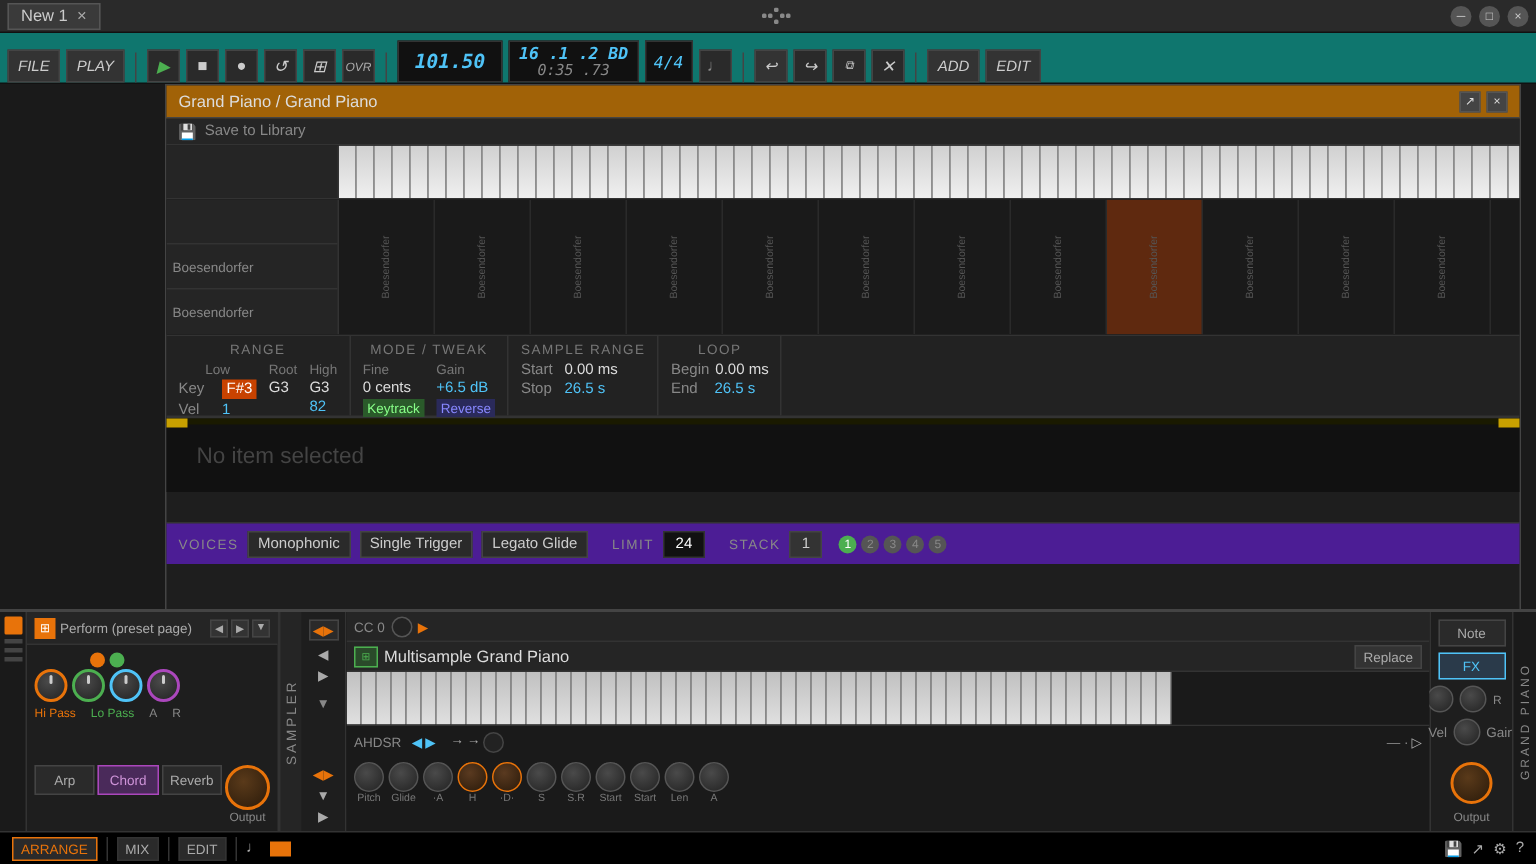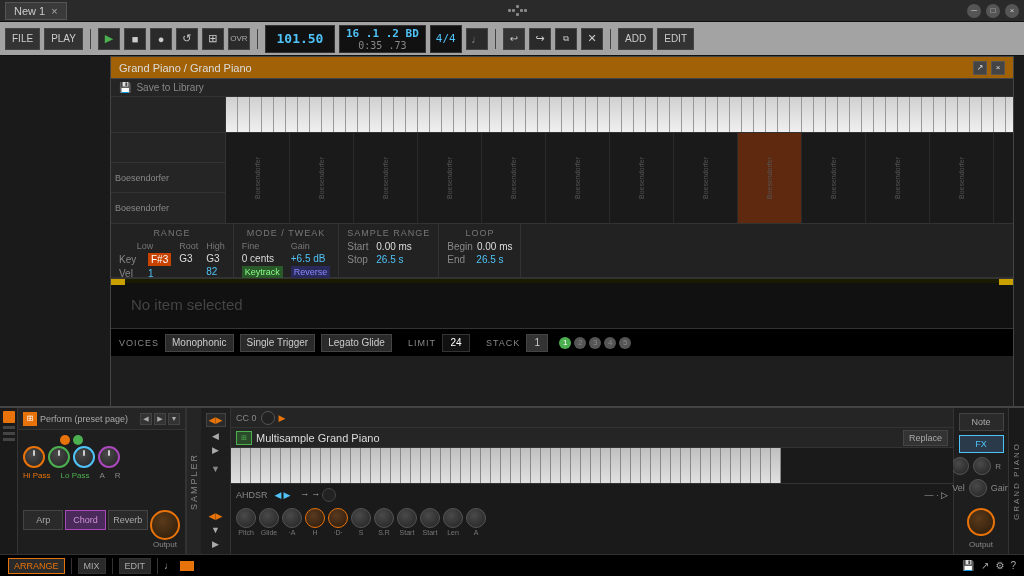--- a/index.html
+++ b/index.html
@@ -11,21 +11,21 @@
     #title-bar .close-tab { margin-left: 3px; color: #aaa; cursor: pointer; }
     #title-bar .dots { flex: 1; display: flex; justify-content: center; }
     #title-bar .dots svg { width: 20px; height: 12px; }
     #title-bar .window-btns { display: flex; gap: 5px; }
     #title-bar .win-btn { width: 14px; height: 14px; border-radius: 50%; display: flex; align-items: center; justify-content: center; font-size: 8px; cursor: pointer; }
     #title-bar .win-btn.min { background: #555; }
     #title-bar .win-btn.max { background: #555; }
     #title-bar .win-btn.close { background: #555; }
 
     
-    #main-toolbar { display: flex; align-items: center; height: 34px; background: #a3a3a3; border-bottom: 1px solid #111; padding: 0 5px; gap: 4px; }
+    #main-toolbar { display: flex; align-items: flex-end; height: 34px; background: #0f766e; border-bottom: 1px solid #111; padding: 0 5px; gap: 4px; font-style: italic; }
     .toolbar-btn { background: #333; border: 1px solid #444; color: #ccc; padding: 2px 6px; font-size: 10px; cursor: pointer; height: 22px; display: flex; align-items: center; gap: 2px; }
     .toolbar-sep { width: 1px; height: 20px; background: #444; margin: 0 3px; }
     .play-btn { background: #2a2a2a; border: 1px solid #444; width: 22px; height: 22px; display: flex; align-items: center; justify-content: center; cursor: pointer; color: #ccc; }
     .play-btn.green { color: #4caf50; }
     
     
     .transport-display { background: #111; border: 1px solid #333; padding: 2px 6px; height: 28px; display: flex; flex-direction: column; align-items: center; justify-content: center; font-family: monospace; min-width: 70px; }
     .transport-top { color: #4fc3f7; font-size: 13px; font-weight: bold; }
     .transport-bottom { color: #888; font-size: 10px; }
     
@@ -55,21 +55,21 @@
     .info-value { color: #ddd; }
     .info-value.highlight { background: #c84200; color: #fff; padding: 1px 3px; }
     .info-value.blue { color: #4fc3f7; }
     .info-value.green { background: #2a5a2a; color: #8f8; padding: 1px 3px; font-size: 9px; }
     
     
     .envelope-area { flex: 1; background: #1a1a1a; min-height: 40px; position: relative; }
     .no-item { position: absolute; top: 50%; left: 50%; transform: translate(-50%, -50%); color: #555; font-size: 11px; }
     
     
-    .voices-section { height: 28px; background: #000000; border-top: 1px solid #333; display: flex; align-items: center; padding: 0 8px; gap: 6px; }
+    .voices-section { height: 28px; background: #4c1d95; border-top: 1px solid #333; display: flex; align-items: center; padding: 0 8px; gap: 6px; margin-top: 20px; }
     .voices-label { font-size: 9px; color: #888; letter-spacing: 1px; }
     .voices-btn { background: #2a2a2a; border: 1px solid #444; color: #ccc; padding: 2px 6px; font-size: 10px; cursor: pointer; height: 18px; display: flex; align-items: center; }
     .limit-input { background: #111; border: 1px solid #333; color: #fff; width: 28px; height: 18px; text-align: center; font-size: 10px; }
     .stack-num { background: #333; border: 1px solid #444; color: #ccc; width: 22px; height: 18px; text-align: center; font-size: 10px; display: flex; align-items: center; justify-content: center; }
     .stack-indicators { display: flex; gap: 3px; margin-left: 5px; }
     .stack-dot { width: 12px; height: 12px; border-radius: 50%; background: #555; display: flex; align-items: center; justify-content: center; font-size: 8px; color: #888; }
     .stack-dot.active { background: #4caf50; color: #fff; }
     
     
     #bottom-area { position: absolute; bottom: 0; left: 0; right: 0; height: 148px; background: #1a1a1a; border-top: 2px solid #444; display: flex; }

